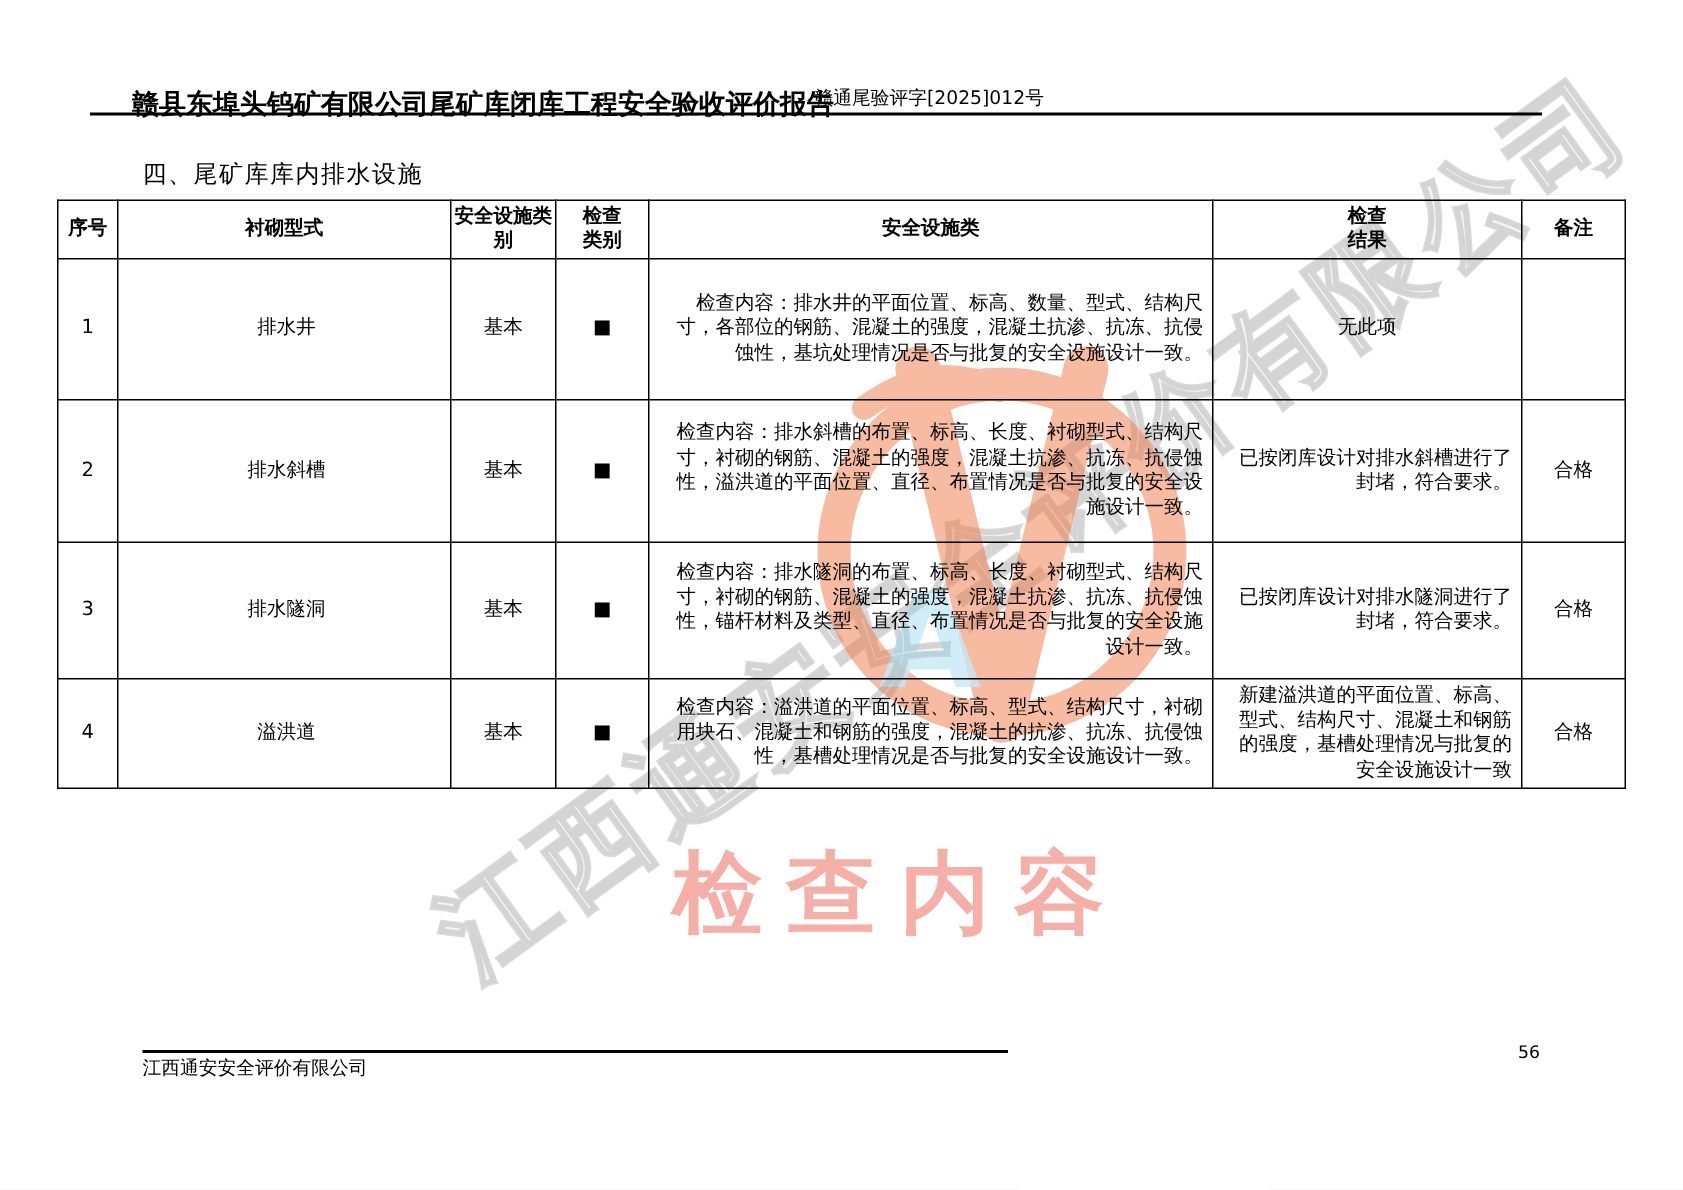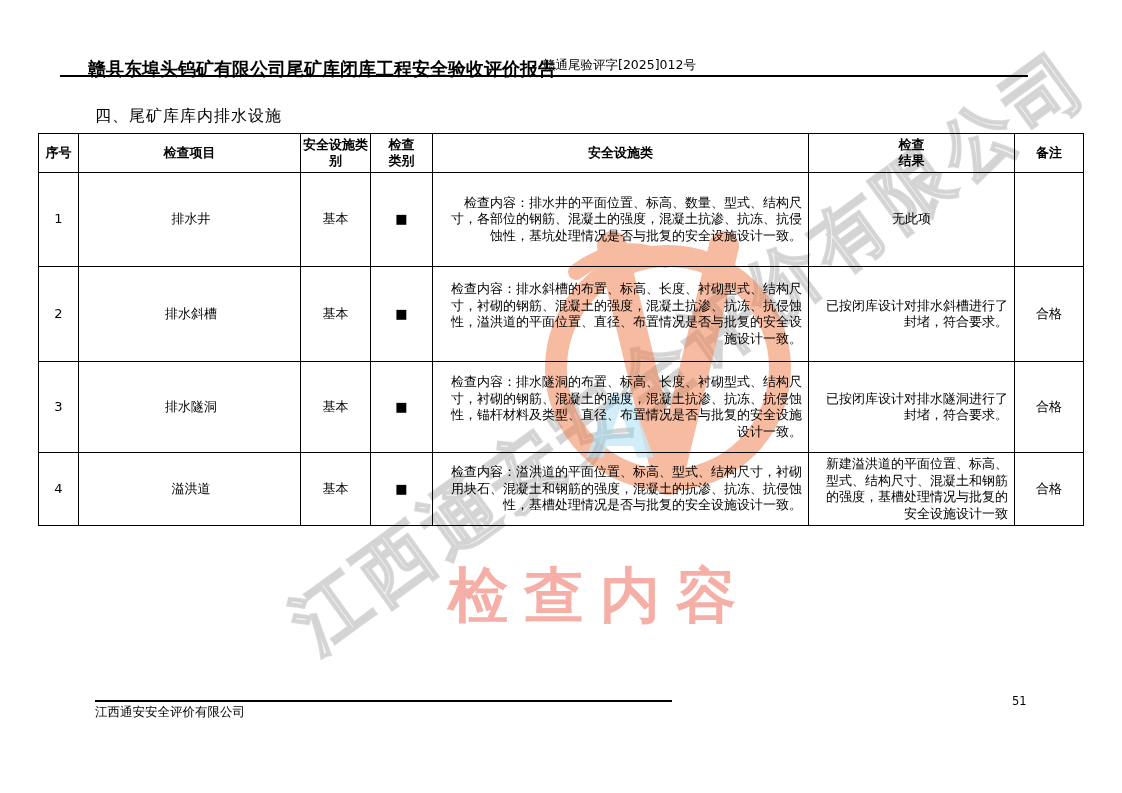--- a/index.html
+++ b/index.html
@@ -83,21 +83,21 @@
         <col style="width:222px">
         <col style="width:70px">
       <col style="width:62px">
         <col style="width:376px">
         <col style="width:206px">
       <col style="width:69px">
     </colgroup>
     <thead>
       <tr class="rh0">
         <th>序号</th>
-        <th>检查项目</th>
+        <th>衬砌型式</th>
         <th>安全设施类
 别</th>
         <th>检查
 类别</th>
         <th>安全设施类</th>
         <th>检查
 结果</th>
         <th>备注</th>
       </tr>
     </thead>
@@ -136,15 +136,15 @@
         <td class="cell-c sq">■</td>
         <td class="content">检查内容：溢洪道的平面位置、标高、型式、结构尺寸，衬砌用块石、混凝土和钢筋的强度，混凝土的抗渗、抗冻、抗侵蚀性，基槽处理情况是否与批复的安全设施设计一致。</td>
         <td class="content">新建溢洪道的平面位置、标高、型式、结构尺寸、混凝土和钢筋的强度，基槽处理情况与批复的安全设施设计一致</td>
         <td class="cell-c">合格</td>
       </tr>
     </tbody>
   </table>
 
   <div class="footer-rule"></div>
   <div class="footer-company">江西通安安全评价有限公司</div>
-  <div class="page-number">51</div>
+  <div class="page-number">56</div>
 
 </div>
 
 </body></html>

